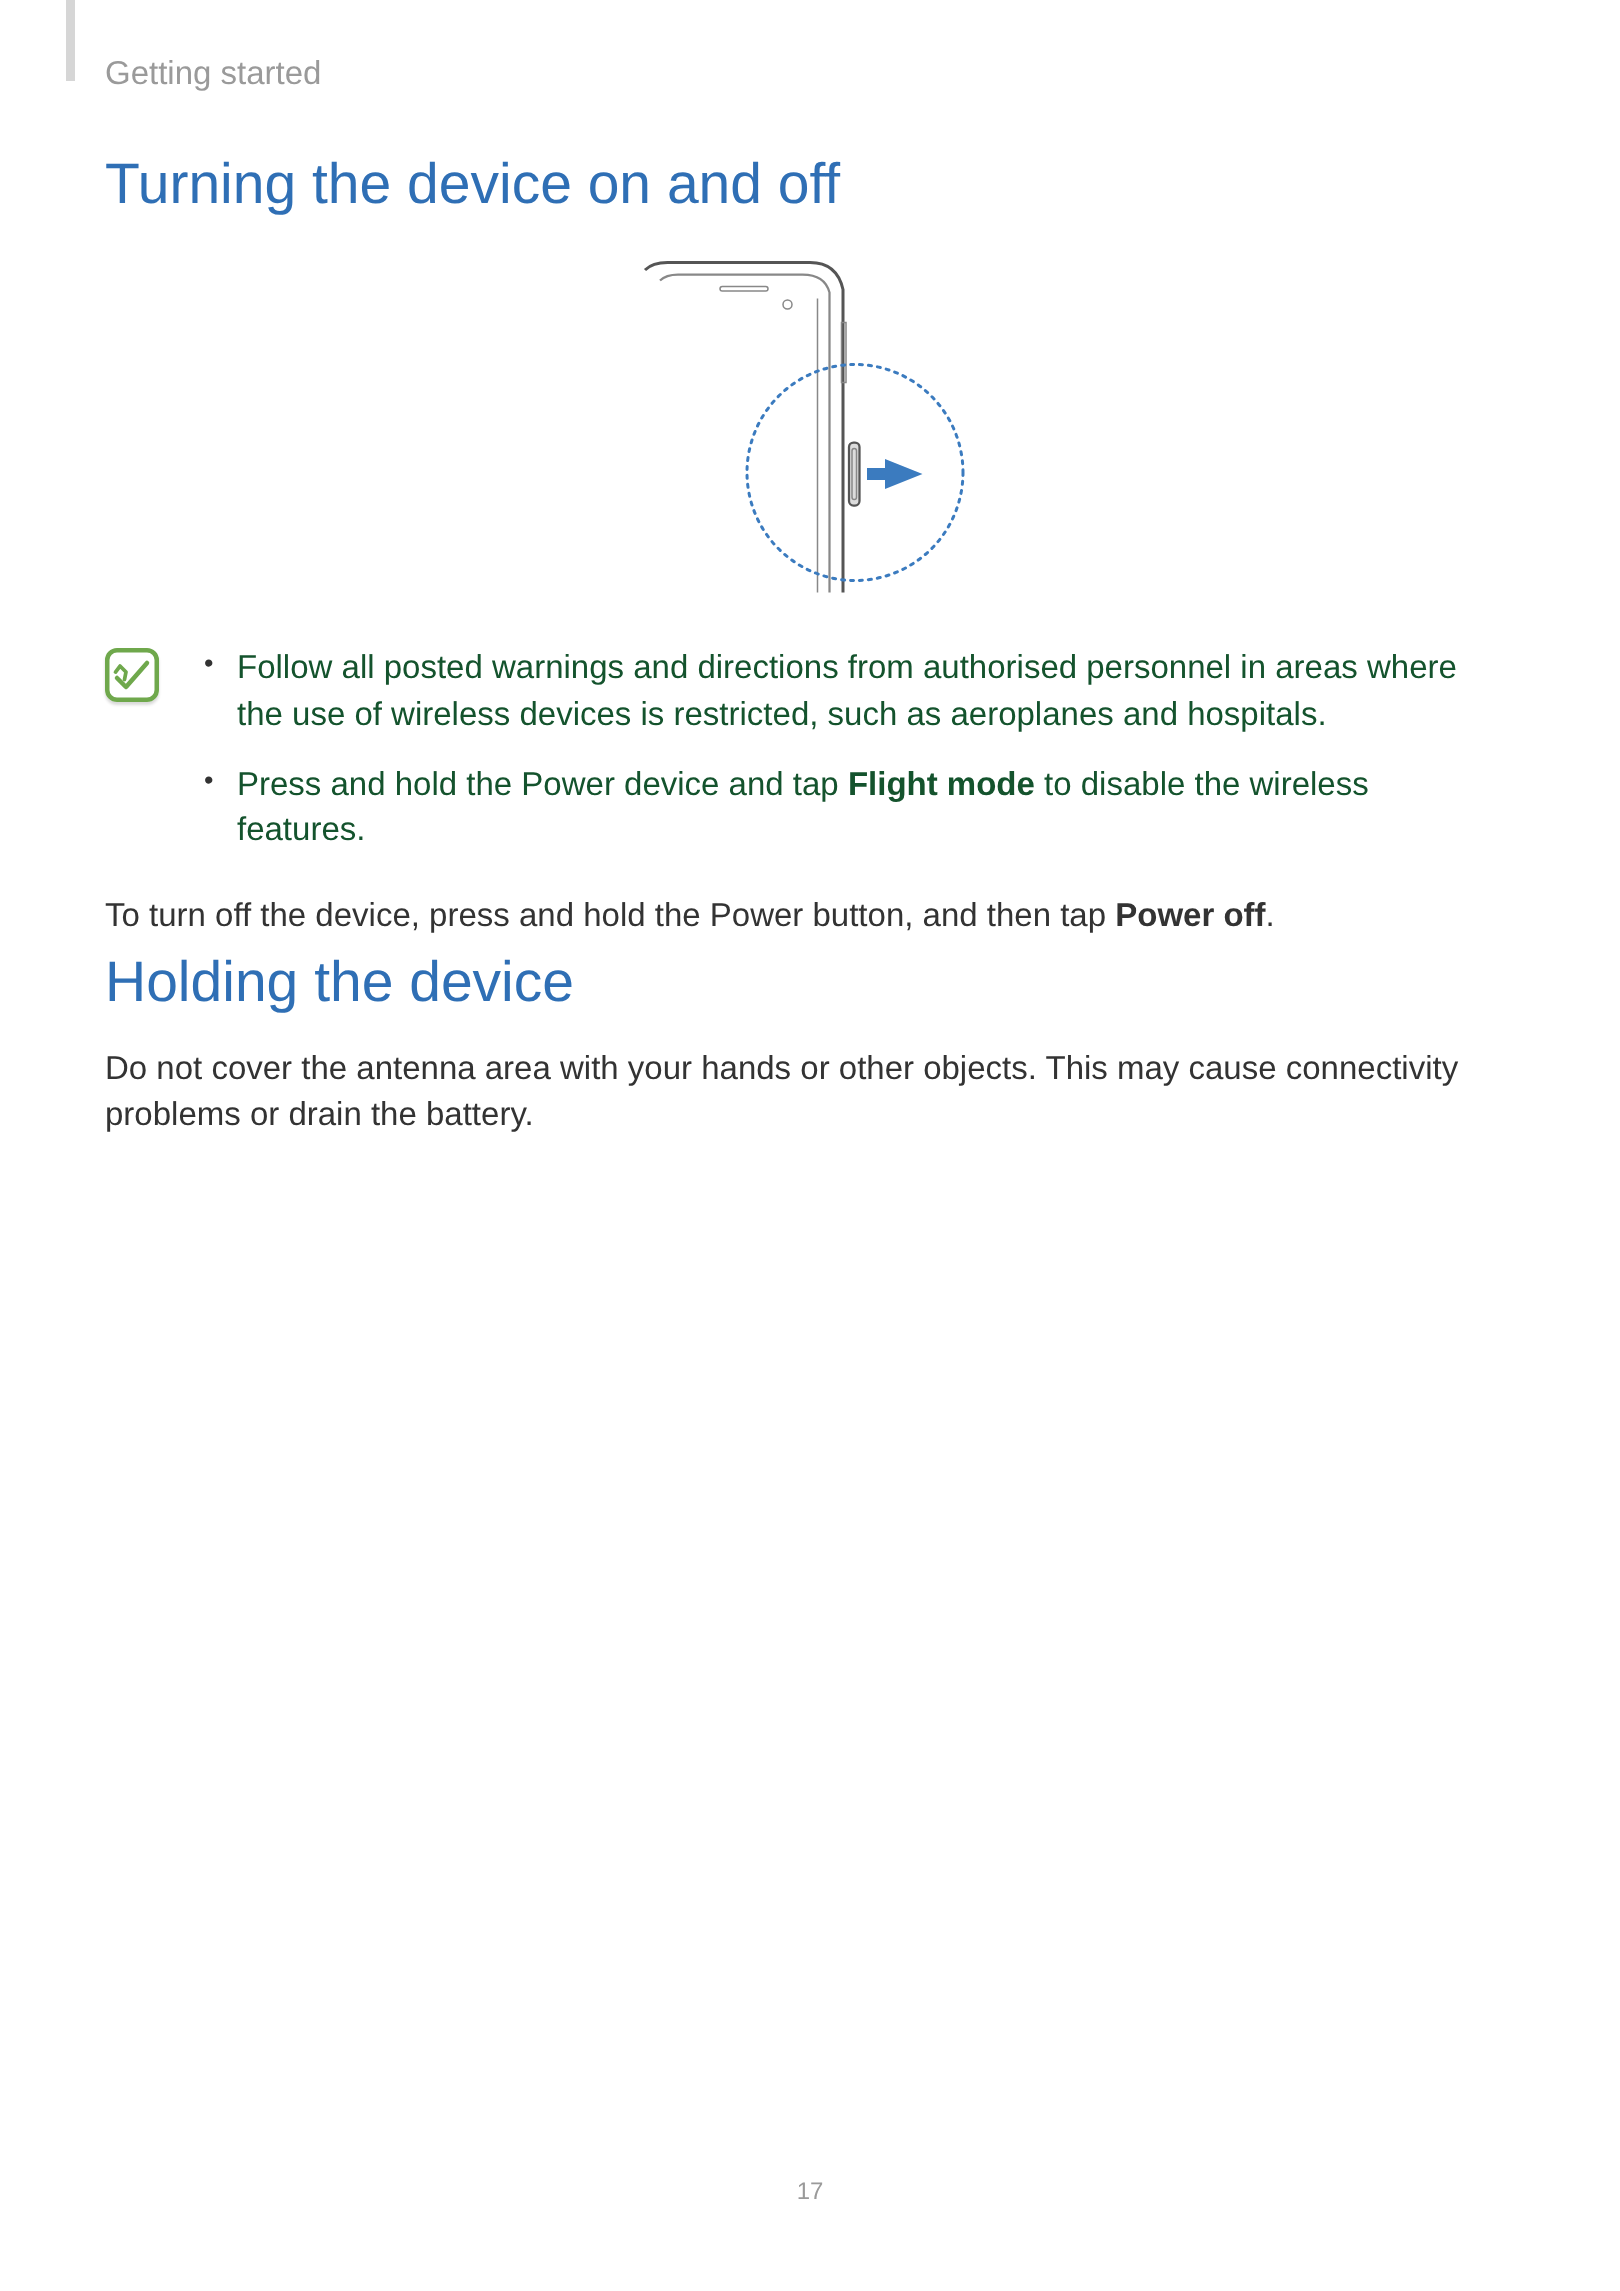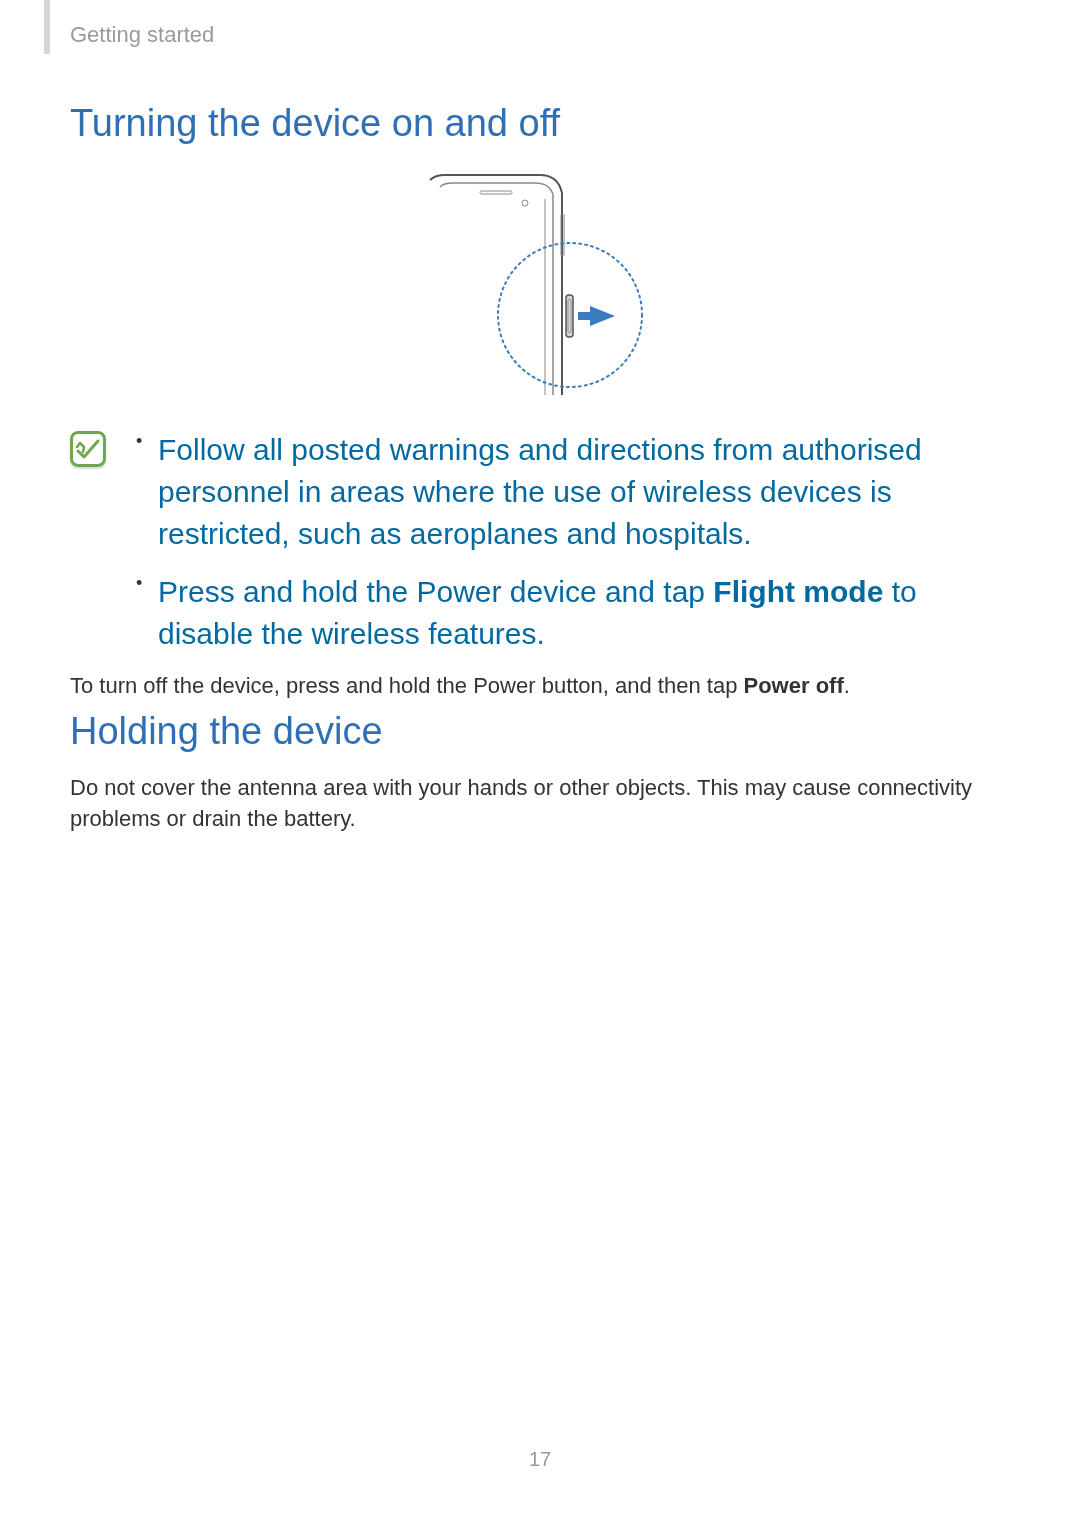--- a/index.html
+++ b/index.html
@@ -14,21 +14,21 @@
     .header-tab {
       position: absolute;
       top: 0;
       left: 44px;
       width: 6px;
       height: 54px;
       background: #d6d6d6;
     }
     .section-label {
       position: absolute;
-      top: 22px;
+      top: 36px;
       left: 70px;
       font-size: 22px;
       color: #9a9a9a;
       font-weight: 400;
     }
     .content {
       position: absolute;
       top: 102px;
       left: 70px;
       right: 90px;
@@ -68,43 +68,43 @@
       box-shadow: 0 2px 2px rgba(0,0,0,0.15);
     }
     .note-icon svg { position: absolute; top: 1px; left: 1px; }
     .note-list {
       list-style: none;
       flex: 1 1 auto;
     }
     .note-list li {
       position: relative;
       padding-left: 28px;
-      font-size: 30px;
+      font-size: 22px;
       line-height: 1.4;
       margin-bottom: 16px;
-      color: #0369a1;
+      color: #14532d;
     }
     .note-list li:before {
       content: "•";
       position: absolute;
       left: 6px;
       top: 0;
       color: #333;
       font-size: 18px;
     }
     .bold { font-weight: 700; }
     .section2 {
     }
     .page-num {
       position: absolute;
       bottom: 56px;
       left: 0;
       right: 0;
       text-align: center;
-      font-size: 20px;
+      font-size: 16px;
       color: #9a9a9a;
     }
   </style>
 </head>
 <body>
 
 <div class="header-tab"></div>
 <div class="section-label">Getting started</div>
 
 <div class="content">
@@ -142,21 +142,21 @@
           <path d="M3 12 L 6 8 L 10 12 L 9 17" fill="none" stroke="#6fa84c" stroke-width="2.5" stroke-linecap="round" stroke-linejoin="round"></path>
         </svg>
       </div>
     </div>
     <ul class="note-list">
       <li><span>Follow all posted warnings and directions from authorised personnel in areas where the use of wireless devices is restricted, such as aeroplanes and hospitals.</span></li>
       <li><span>Press and hold the Power device and tap </span><span class="bold">Flight mode</span><span> to disable the wireless features.</span></li>
     </ul>
   </div>
 
-  <p class="paragraph" style="margin-top:0;"><span>To turn off the device, press and hold the Power button, and then tap </span><span class="bold">Power off</span><span>.</span></p>
+  <p class="paragraph" style="margin-top:10px;"><span>To turn off the device, press and hold the Power button, and then tap </span><span class="bold">Power off</span><span>.</span></p>
 
   <div class="section2">
     <h1 class="heading">Holding the device</h1>
     <p class="paragraph">Do not cover the antenna area with your hands or other objects. This may cause connectivity problems or drain the battery.</p>
   </div>
 
 </div>
 
 <div class="page-num">17</div>
 

